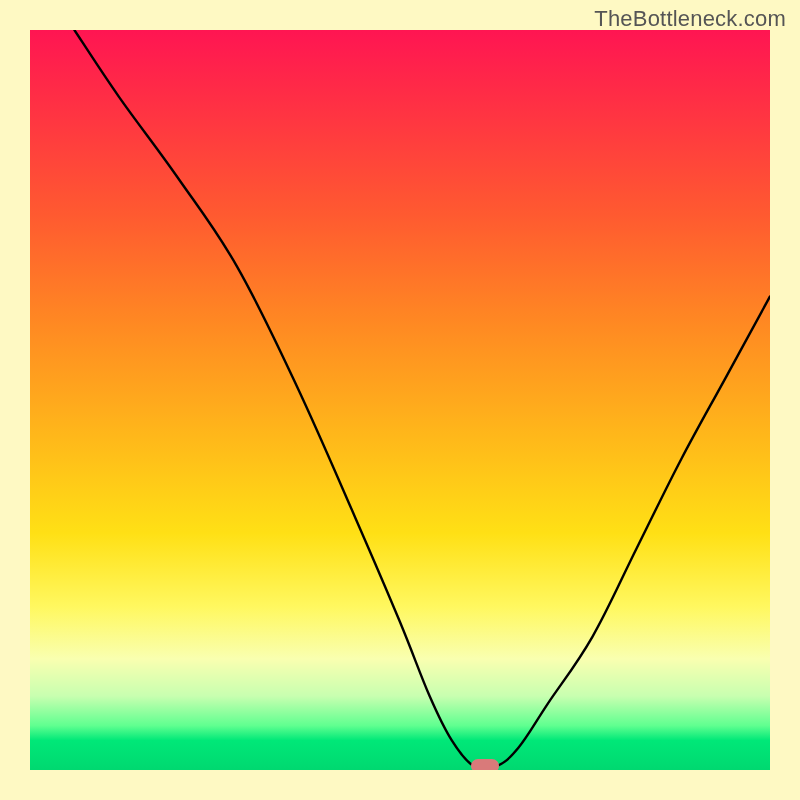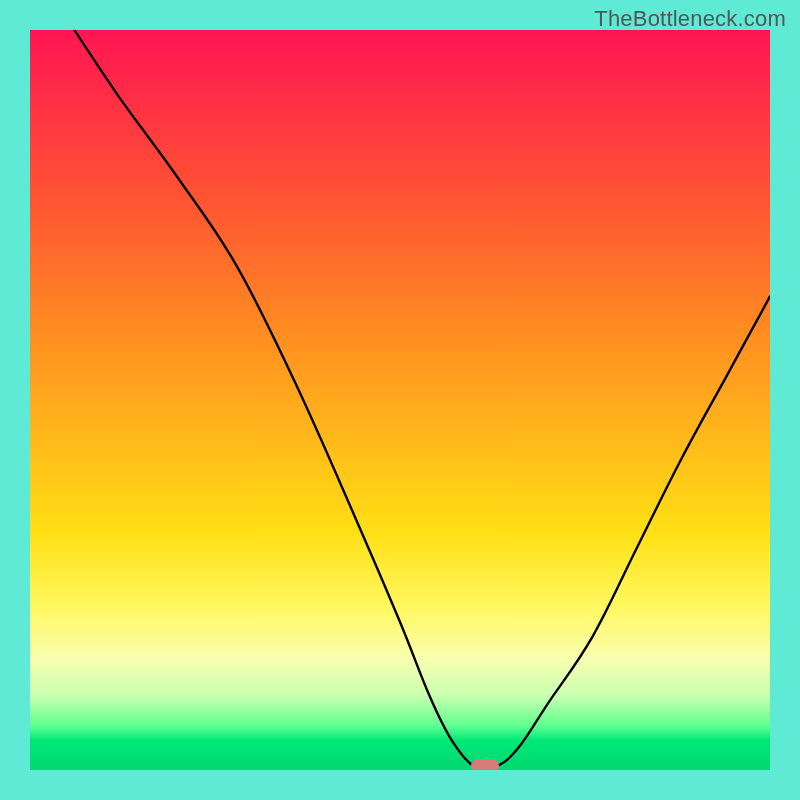--- a/index.html
+++ b/index.html
@@ -8,21 +8,21 @@
     width: 800px;
     height: 800px;
     background: #000;
     overflow: hidden;
     font-family: Arial, Helvetica, sans-serif;
   }
   .frame {
     position: relative;
     width: 800px;
     height: 800px;
-    background: #5eead4;
+    background: #fef9c3;
   }
   .watermark {
     position: absolute;
     top: 6px;
     right: 14px;
     color: #555;
     font-size: 22px;
     font-weight: 500;
     letter-spacing: 0.2px;
     z-index: 10;

